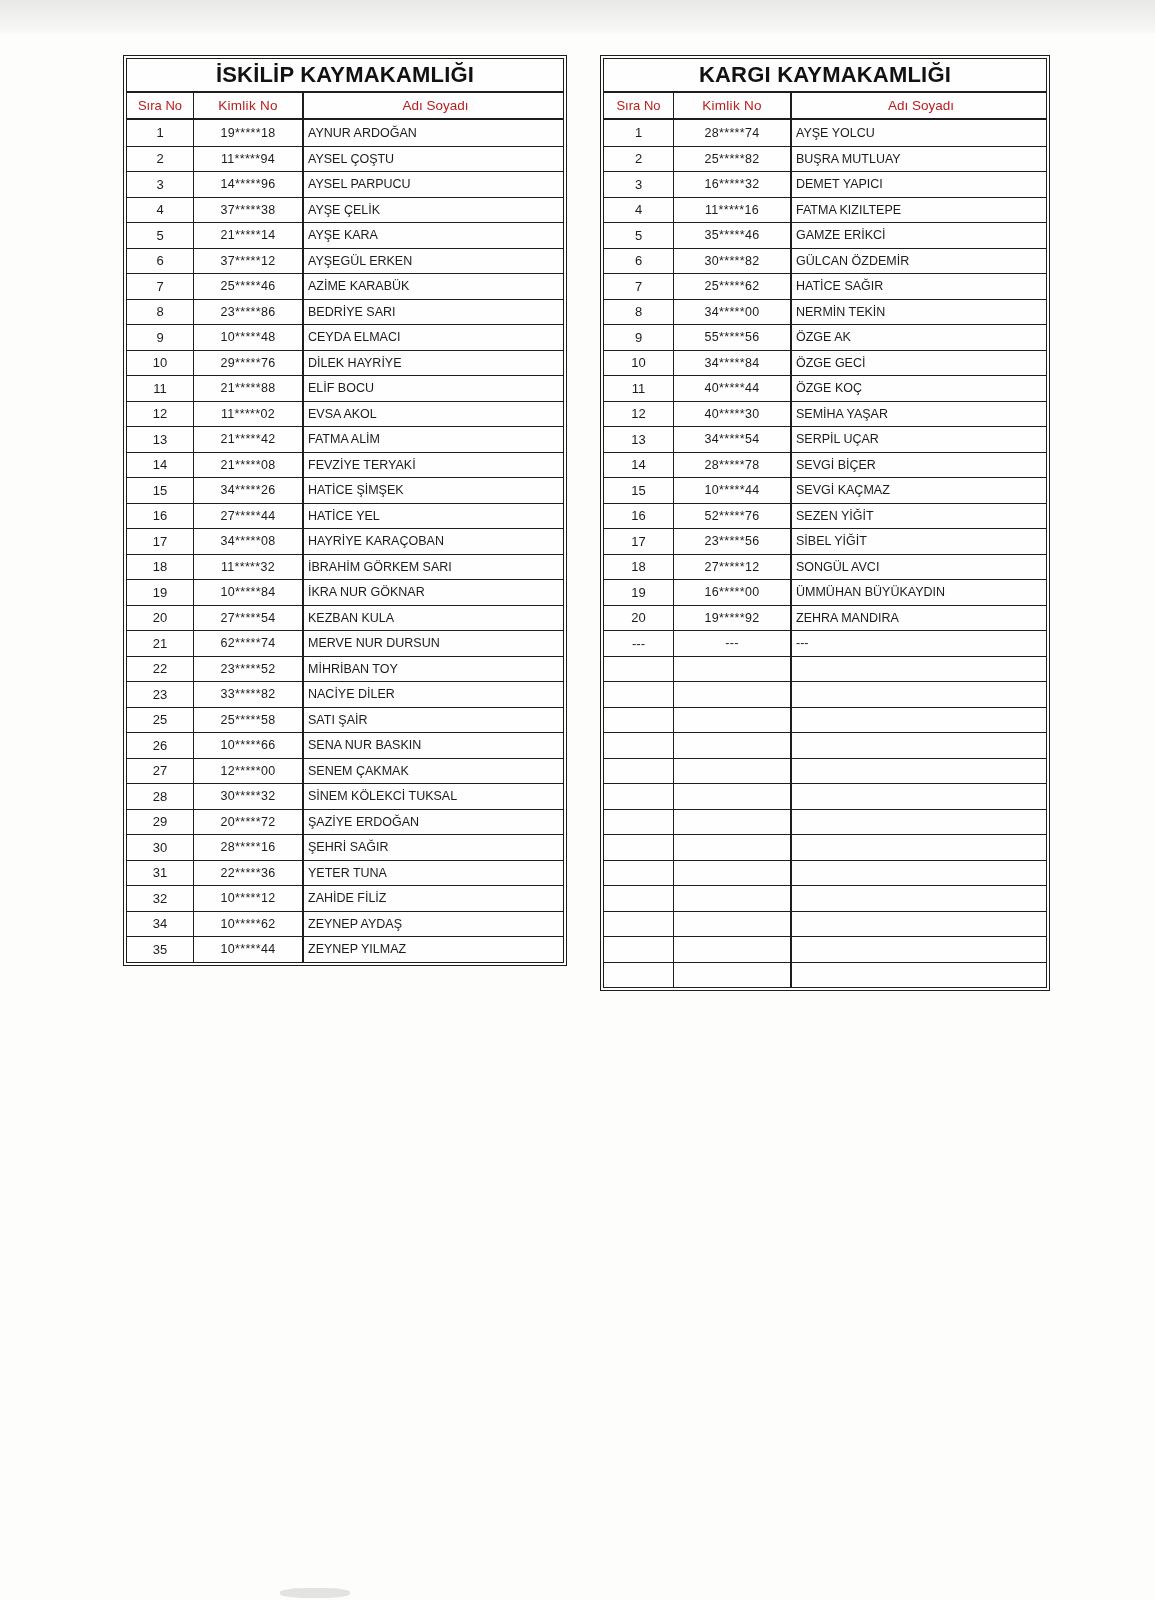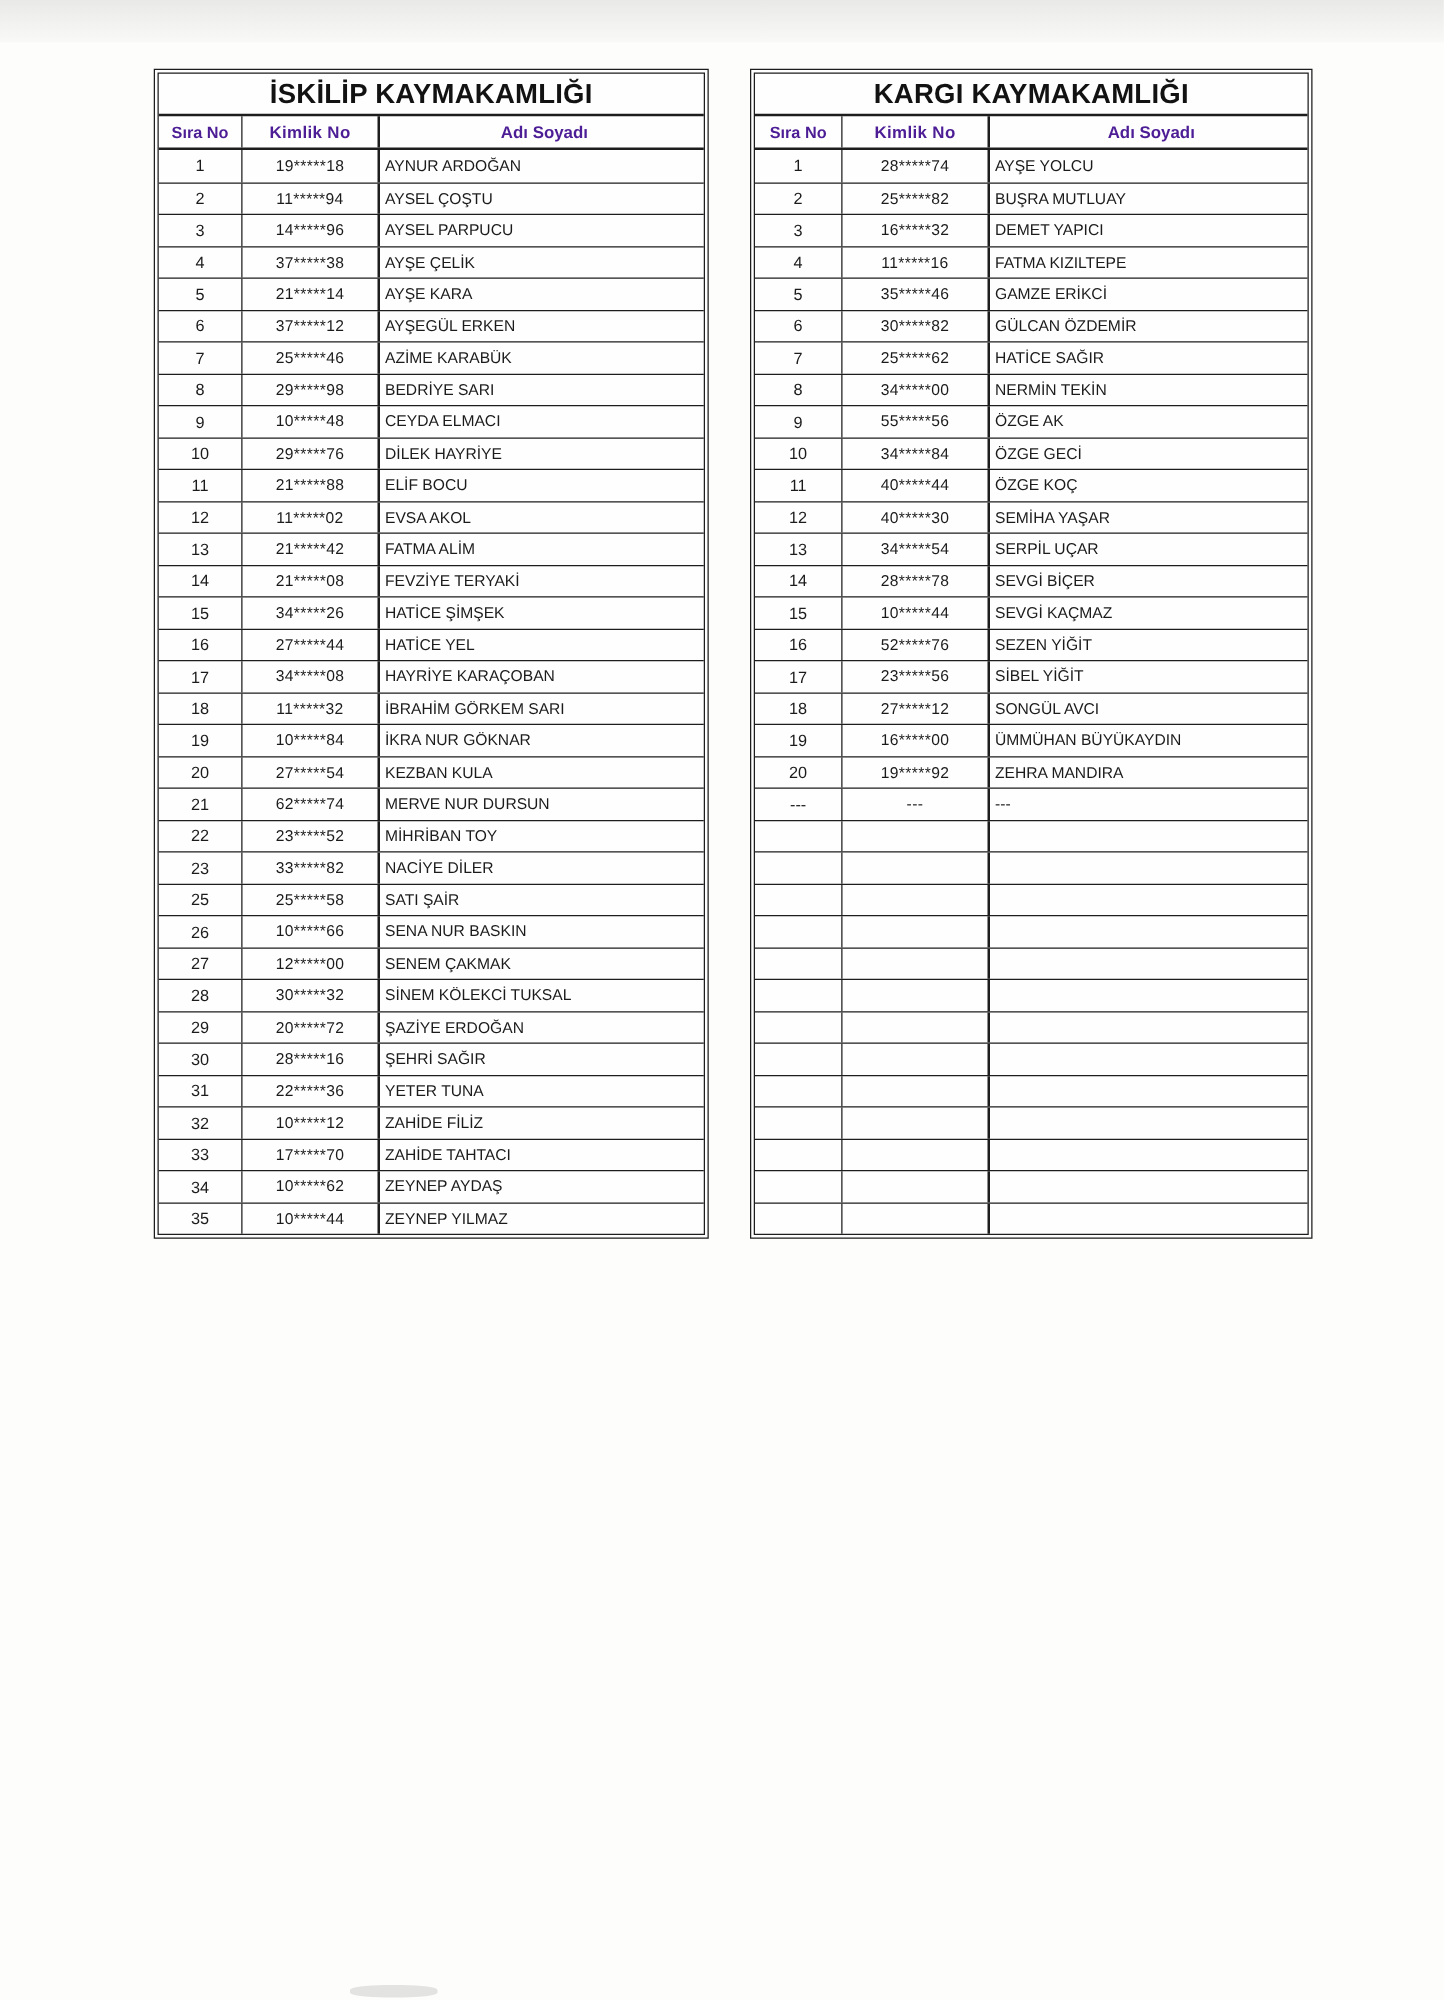--- a/index.html
+++ b/index.html
@@ -28,21 +28,21 @@
     height:34px;box-sizing:border-box;
     border-bottom:2px solid #1d1d1d;
     display:flex;align-items:center;justify-content:center;
     font-weight:bold;font-size:22px;color:#121212;letter-spacing:.2px;
   }
   .thead{display:grid;height:27px;box-sizing:border-box;border-bottom:2.6px solid #1d1d1d;}
   .tbl-left .thead,.tbl-left .row{grid-template-columns:67px 110px 1fr;}
   .tbl-right .thead,.tbl-right .row{grid-template-columns:70px 118px 1fr;}
   .th{
     display:flex;align-items:center;justify-content:center;
-    font-weight:bold;font-size:13.5px;color:#4c1d95;
+    font-weight:normal;font-size:13.5px;color:#b91c1c;
   }
   .row{display:grid;height:25.5px;box-sizing:border-box;border-top:1.6px solid #1d1d1d;}
   .row:first-child{border-top:none;}
   .cell{
     display:flex;align-items:center;box-sizing:border-box;
     font-size:12.5px;color:#1b1b1b;overflow:hidden;white-space:nowrap;
   }
   .c0{justify-content:center;border-right:1.6px solid #1d1d1d;font-size:13px;}
   .c1{justify-content:center;border-right:2.4px solid #1d1d1d;letter-spacing:.3px;}
   .c2{justify-content:flex-start;padding-left:4px;}
@@ -91,21 +91,21 @@
         <div class="cell c1">37*****12</div>
         <div class="cell c2">AYŞEGÜL ERKEN</div>
       </div>
       <div class="row">
         <div class="cell c0">7</div>
         <div class="cell c1">25*****46</div>
         <div class="cell c2">AZİME KARABÜK</div>
       </div>
       <div class="row">
         <div class="cell c0">8</div>
-        <div class="cell c1">29*****98</div>
+        <div class="cell c1">23*****86</div>
         <div class="cell c2">BEDRİYE SARI</div>
       </div>
       <div class="row">
         <div class="cell c0">9</div>
         <div class="cell c1">10*****48</div>
         <div class="cell c2">CEYDA ELMACI</div>
       </div>
       <div class="row">
         <div class="cell c0">10</div>
         <div class="cell c1">29*****76</div>
@@ -208,25 +208,20 @@
       </div>
       <div class="row">
         <div class="cell c0">31</div>
         <div class="cell c1">22*****36</div>
         <div class="cell c2">YETER TUNA</div>
       </div>
       <div class="row">
         <div class="cell c0">32</div>
         <div class="cell c1">10*****12</div>
         <div class="cell c2">ZAHİDE FİLİZ</div>
-      </div>
-      <div class="row">
-        <div class="cell c0">33</div>
-        <div class="cell c1">17*****70</div>
-        <div class="cell c2">ZAHİDE TAHTACI</div>
       </div>
       <div class="row">
         <div class="cell c0">34</div>
         <div class="cell c1">10*****62</div>
         <div class="cell c2">ZEYNEP AYDAŞ</div>
       </div>
       <div class="row">
         <div class="cell c0">35</div>
         <div class="cell c1">10*****44</div>
         <div class="cell c2">ZEYNEP YILMAZ</div>

